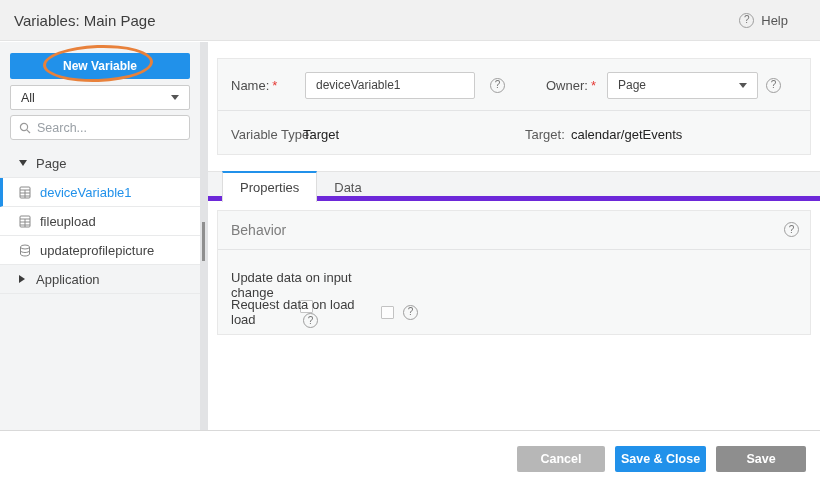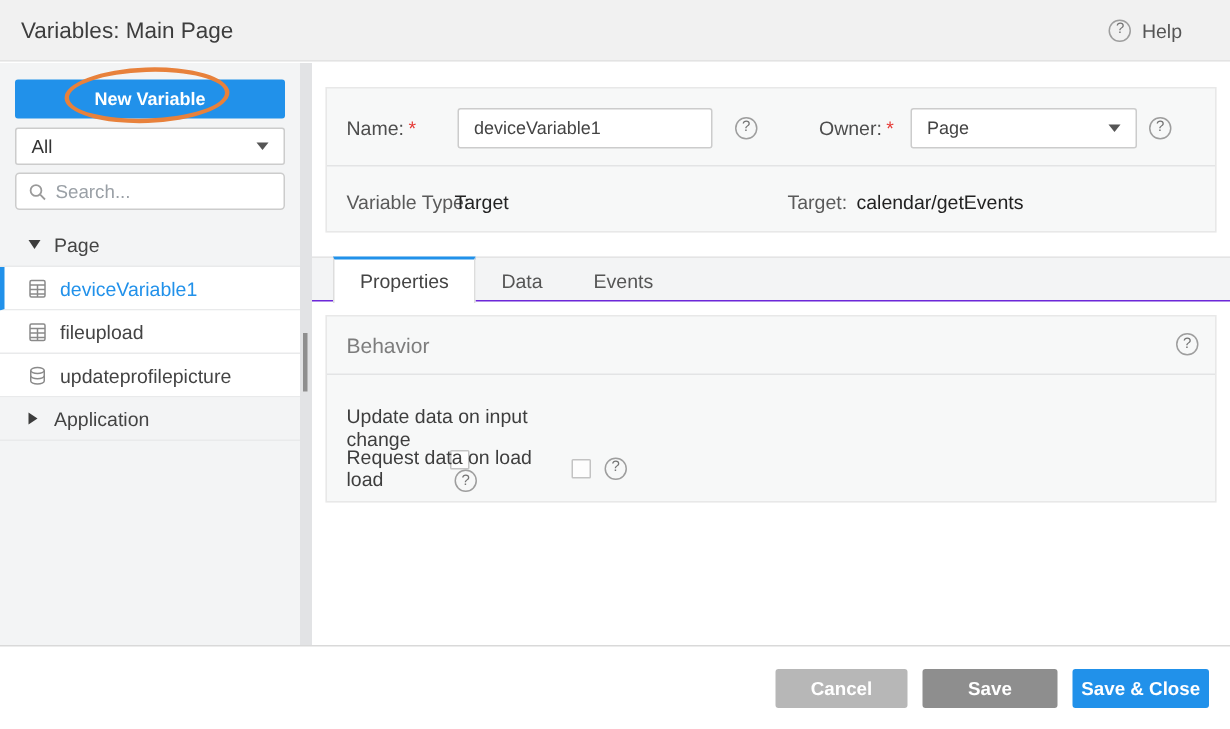--- a/index.html
+++ b/index.html
@@ -75,21 +75,21 @@
   .form-divider { position:absolute; left:0; right:0; top:51px; border-top:1px solid #e3e4e5; }
   .form-row2 { position:absolute; left:0; top:62px; width:100%; height:26px;
     display:flex; align-items:center; font-size:13px; }
   .vt-label { position:absolute; left:13px; color:#5a5a5a; }
   .vt-value { position:absolute; left:85px; color:#222; }
   .tg-label { position:absolute; left:307px; color:#5a5a5a; }
   .tg-value { position:absolute; left:353px; color:#222; }
 
   
   .tabbar { position:absolute; left:0; top:129px; width:612px; height:30px;
-    background:#f3f4f5; border-top:1px solid #e4e4e4; border-bottom:1px solid #6d28d9;
+    background:#f3f4f5; border-top:1px solid #e4e4e4; border-bottom:5px solid #6d28d9;
     display:flex; padding-left:14px; }
   .tab { height:30px; display:flex; align-items:center; justify-content:center;
     padding:0 17px; font-size:13px; color:#555; cursor:pointer; position:relative; top:-1px;
     border-top:2px solid transparent; }
   .tab.active { background:#fff; border-left:1px solid #ddd; border-right:1px solid #ddd;
     border-top:2px solid #2191ea; height:31px; color:#444; }
 
   
   .behavior-panel { top:168px; height:125px; }
   .behavior-head { position:absolute; left:13px; top:11px; font-size:14px; color:#7d7d7d; }
@@ -222,21 +222,20 @@
         <span class="vt-label">Variable Type:</span>
         <span class="vt-value">Target</span>
         <span class="tg-label">Target:</span>
         <span class="tg-value">calendar/getEvents</span>
       </div>
     </div>
 
     <div class="tabbar">
       <div class="tab active">Properties</div>
       <div class="tab">Data</div>
-      <div class="tab">Events</div>
     </div>
 
     <div class="panel behavior-panel">
       <div class="behavior-head">Behavior</div>
       <span class="qmark behavior-q">?</span>
       <div class="behavior-divider"></div>
 
       <div class="opt-row r1">
         <span class="opt-label">Update data on input change</span>
         <span class="checkbox"></span>
@@ -246,18 +245,18 @@
       <div class="opt-row r2">
         <span class="opt-label">Request data on load load</span>
         <span class="checkbox"></span>
         <span class="qmark opt-q">?</span>
       </div>
     </div>
   </div>
 
   <div class="footer">
     <button class="fbtn btn-cancel">Cancel</button>
+    <button class="fbtn btn-save-close">Save &amp; Close</button>
     <button class="fbtn btn-save">Save</button>
-    <button class="fbtn btn-save-close">Save &amp; Close</button>
   </div>
 
   <div class="annotation-ellipse"></div>
 </div>
 
 </body></html>

